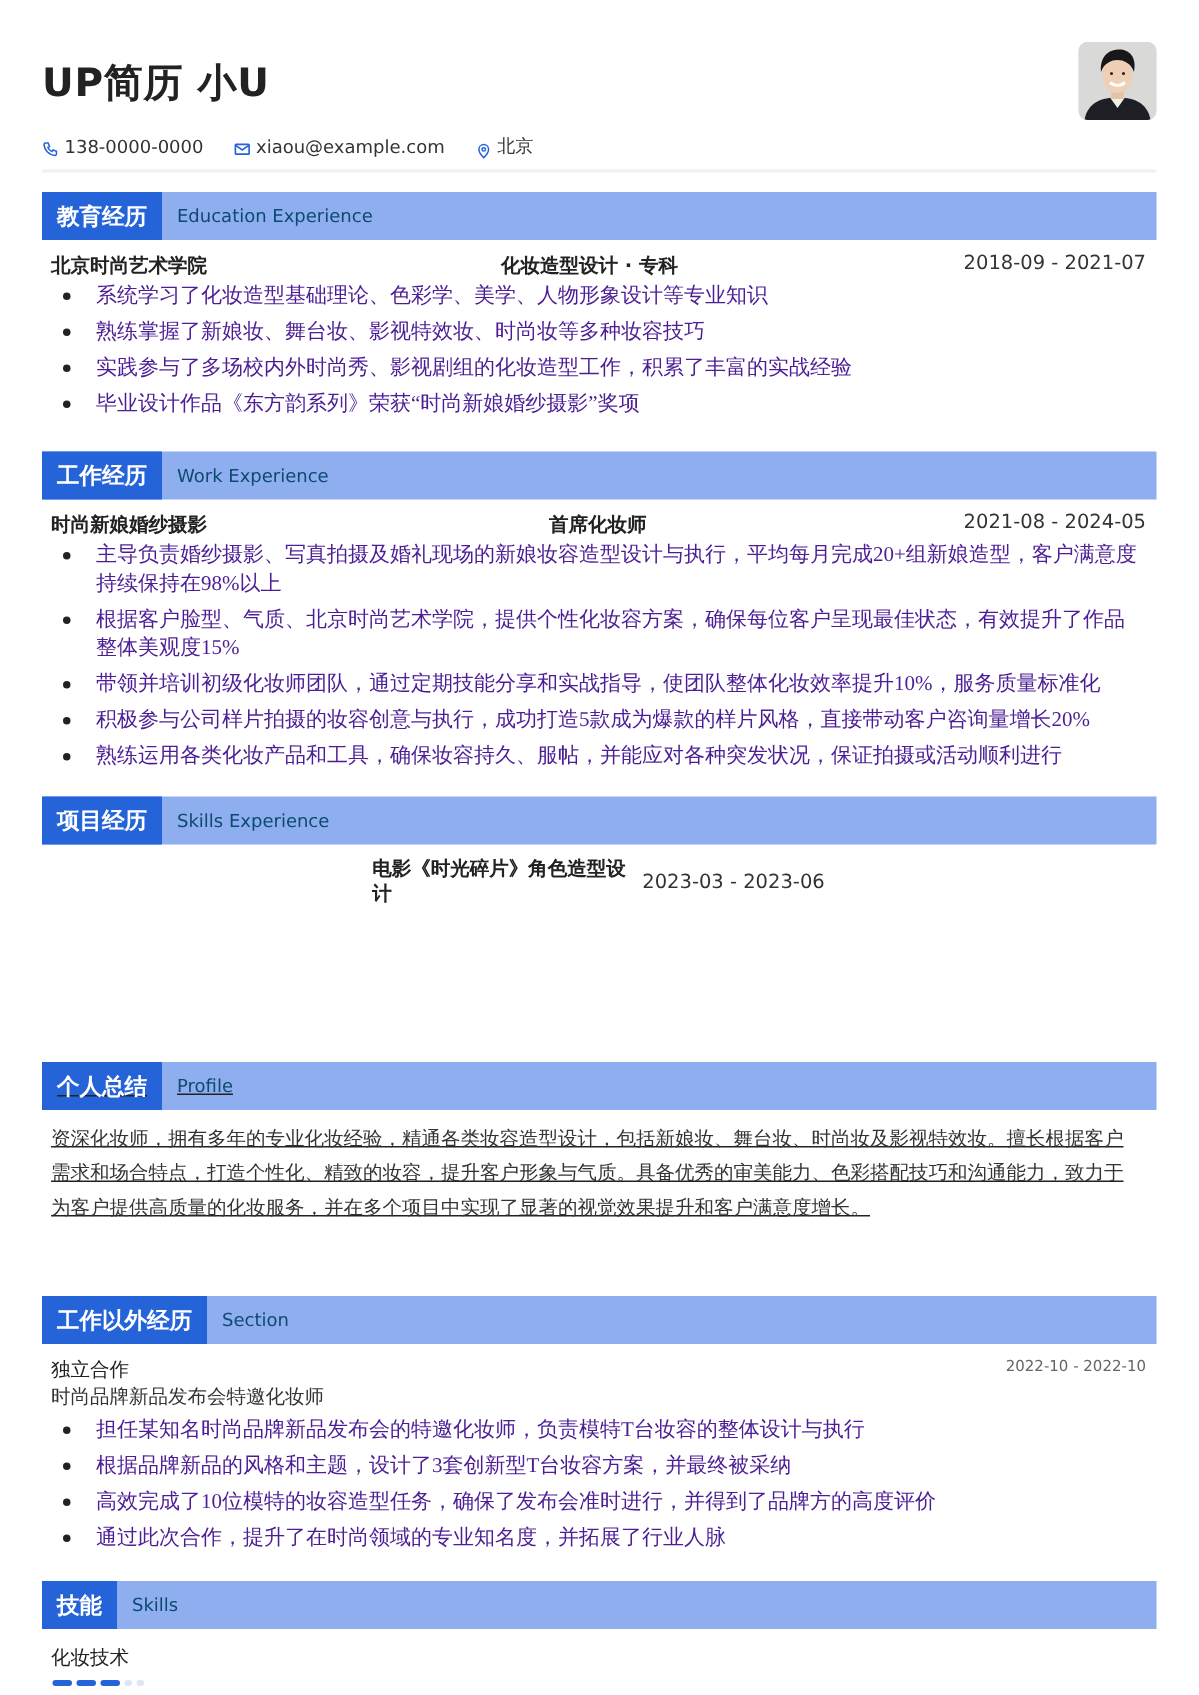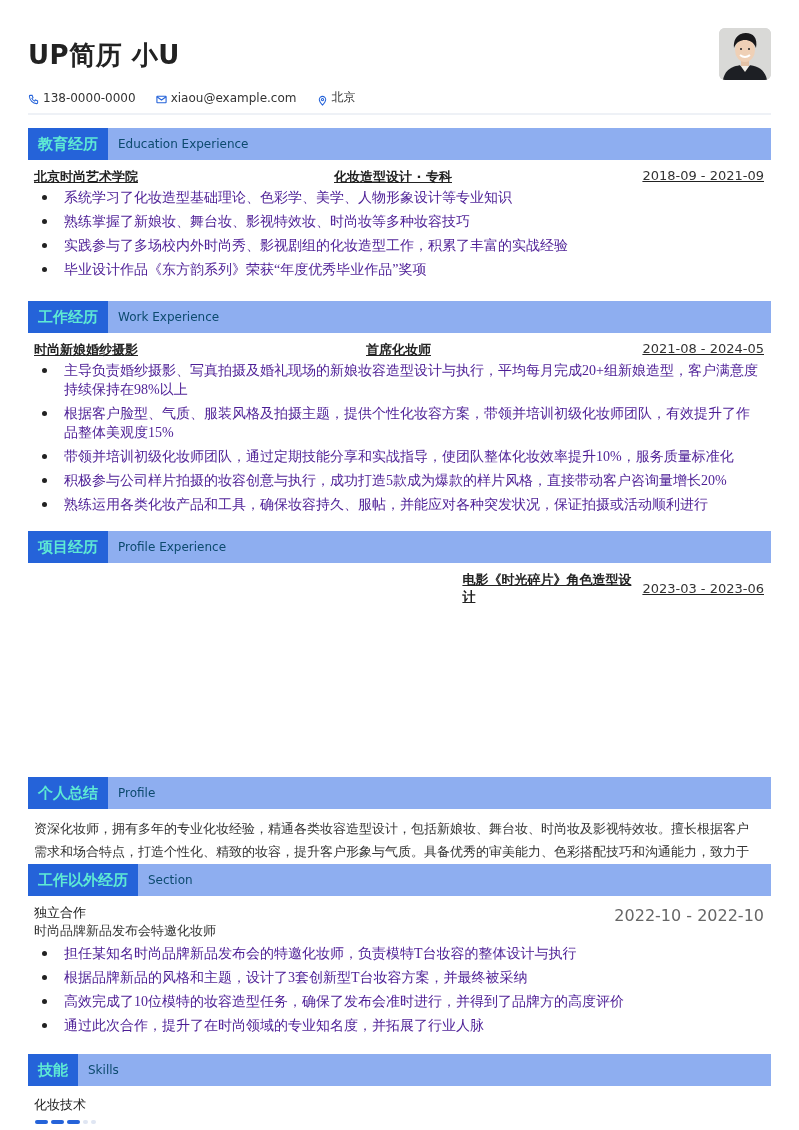--- a/index.html
+++ b/index.html
@@ -31,49 +31,49 @@
     .header-rule {
       position: absolute; left: 0; right: 0; top: 113px; height: 2px; background: #eef1f6;
     }
 
     
     .section { position: absolute; left: 0; width: 743px; }
     .sec-head {
       height: 32px; background: #8eaef0; display: flex; align-items: center;
     }
     .sec-head .cn {
-      background: #2563d9; color: #5eead4; font-weight: bold; font-size: 15px;
+      background: #2563d9; color: #ffffff; font-weight: bold; font-size: 15px;
       height: 32px; line-height: 32px; padding: 0 10px;
     }
     .sec-head .en { color: #0c4a6e; font-size: 12px; padding-left: 10px; }
 
     .entry-row {
-      display: flex; justify-content: flex-end; align-items: flex-start;
-      font-size: 13px; margin-top: 8px; padding-left: 6px; padding-right: 7px; text-decoration: underline;
+      display: flex; justify-content: center; align-items: flex-start;
+      font-size: 13px; margin-top: 8px; padding-left: 6px; padding-right: 7px;
     }
     .entry-row .org { font-weight: bold; width: 240px; }
     .entry-row .role { font-weight: bold; flex: 1; text-align: left; padding-left: 60px; }
     .entry-row .date { color: #333; font-size: 13px; white-space: nowrap; }
 
     ul.bullets { list-style: none; padding-left: 6px; margin-top: 2px; }
     ul.bullets li {
       position: relative; font-size: 14px; line-height: 19px; color: #4c1d95;
       padding-left: 30px; padding-right: 10px; margin-bottom: 5px; font-family: Liberation Serif, serif;
     }
     ul.bullets li::before {
       content: ""; position: absolute; left: 8px; top: 7px; width: 5px; height: 5px;
       border-radius: 50%; background: #222;
     }
     .profile-text {
       font-size: 13px; line-height: 23px; color: #333; padding: 8px 10px 0 6px;
     }
     .side-org { font-size: 13px; padding-left: 6px; margin-top: 8px; color: #222; }
     .side-role { font-size: 13px; padding-left: 6px; color: #333; }
     .side-date {
-      position: absolute; right: 7px; top: 42px; font-size: 16px; color: #666;
+      position: absolute; right: 7px; top: 42px; font-size: 10px; color: #666;
     }
     .skill-name { font-size: 13px; padding-left: 6px; margin-top: 10px; color: #222; }
     .skill-dots { display: flex; gap: 3px; padding-left: 7px; margin-top: 6px; align-items: center; }
     .skill-dots span { display: block; height: 4px; border-radius: 2px; }
     .skill-dots .on { width: 13px; background: #2563d9; }
     .skill-dots .off { width: 5px; background: #dfe6f3; }
   </style>
 </head>
 <body>
 
@@ -120,61 +120,61 @@
   </div>
 
   <div class="section" style="top:128px;">
     <div class="sec-head">
       <span class="cn">教育经历</span>
       <span class="en">Education Experience</span>
     </div>
     <div class="entry-row">
       <span class="org">北京时尚艺术学院</span>
       <span class="role">化妆造型设计 · 专科</span>
-      <span class="date">2018-09 - 2021-09</span>
+      <span class="date">2018-09 - 2021-07</span>
     </div>
     <ul class="bullets">
       <li>系统学习了化妆造型基础理论、色彩学、美学、人物形象设计等专业知识</li>
       <li>熟练掌握了新娘妆、舞台妆、影视特效妆、时尚妆等多种妆容技巧</li>
       <li>实践参与了多场校内外时尚秀、影视剧组的化妆造型工作，积累了丰富的实战经验</li>
-      <li>毕业设计作品《东方韵系列》荣获“年度优秀毕业作品”奖项</li>
+      <li>毕业设计作品《东方韵系列》荣获“时尚新娘婚纱摄影”奖项</li>
     </ul>
   </div>
 
   <div class="section" style="top:301px;">
     <div class="sec-head">
       <span class="cn">工作经历</span>
       <span class="en">Work Experience</span>
     </div>
     <div class="entry-row">
       <span class="org">时尚新娘婚纱摄影</span>
       <span class="role" style="padding-left:92px;">首席化妆师</span>
       <span class="date">2021-08 - 2024-05</span>
     </div>
     <ul class="bullets">
       <li>主导负责婚纱摄影、写真拍摄及婚礼现场的新娘妆容造型设计与执行，平均每月完成20+组新娘造型，客户满意度持续保持在98%以上</li>
-      <li>根据客户脸型、气质、服装风格及拍摄主题，提供个性化妆容方案，带领并培训初级化妆师团队，有效提升了作品整体美观度15%</li>
+      <li>根据客户脸型、气质、北京时尚艺术学院，提供个性化妆容方案，确保每位客户呈现最佳状态，有效提升了作品整体美观度15%</li>
       <li>带领并培训初级化妆师团队，通过定期技能分享和实战指导，使团队整体化妆效率提升10%，服务质量标准化</li>
       <li>积极参与公司样片拍摄的妆容创意与执行，成功打造5款成为爆款的样片风格，直接带动客户咨询量增长20%</li>
       <li>熟练运用各类化妆产品和工具，确保妆容持久、服帖，并能应对各种突发状况，保证拍摄或活动顺利进行</li>
     </ul>
   </div>
 
   <div class="section" style="top:531px;">
     <div class="sec-head">
       <span class="cn">项目经历</span>
-      <span class="en">Profile Experience</span>
+      <span class="en">Skills Experience</span>
     </div>
     <div class="entry-row">
       <span class="org" style="width:180px;line-height:17px;">电影《时光碎片》角色造型设计</span>
       <span class="date" style="margin-top:10px;">2023-03 - 2023-06</span>
     </div>
   </div>
 
-  <div class="section" style="top:777px;">
+  <div class="section" style="top:708px;text-decoration:underline;">
     <div class="sec-head">
       <span class="cn">个人总结</span>
       <span class="en">Profile</span>
     </div>
     <div class="profile-text">资深化妆师，拥有多年的专业化妆经验，精通各类妆容造型设计，包括新娘妆、舞台妆、时尚妆及影视特效妆。擅长根据客户需求和场合特点，打造个性化、精致的妆容，提升客户形象与气质。具备优秀的审美能力、色彩搭配技巧和沟通能力，致力于为客户提供高质量的化妆服务，并在多个项目中实现了显著的视觉效果提升和客户满意度增长。</div>
   </div>
 
   <div class="section" style="top:864px;">
     <div class="sec-head">
       <span class="cn">工作以外经历</span>

